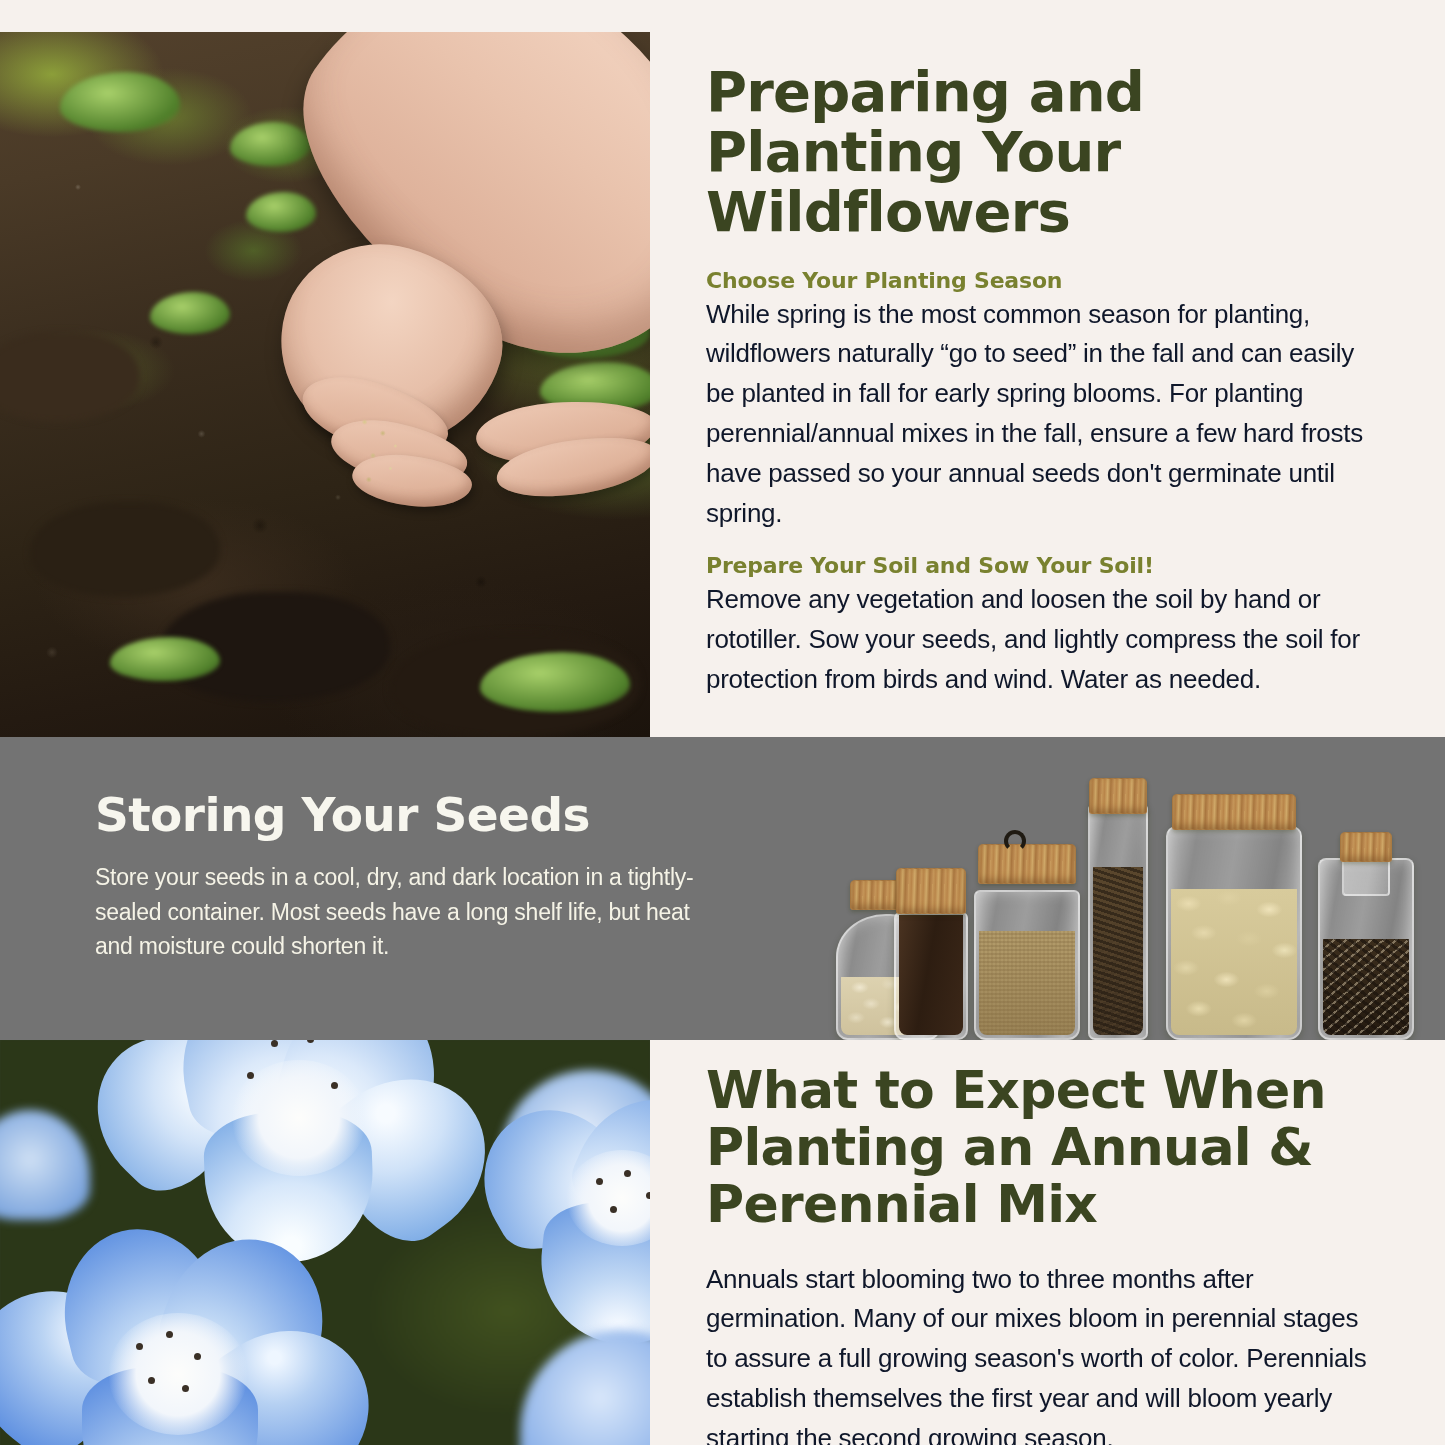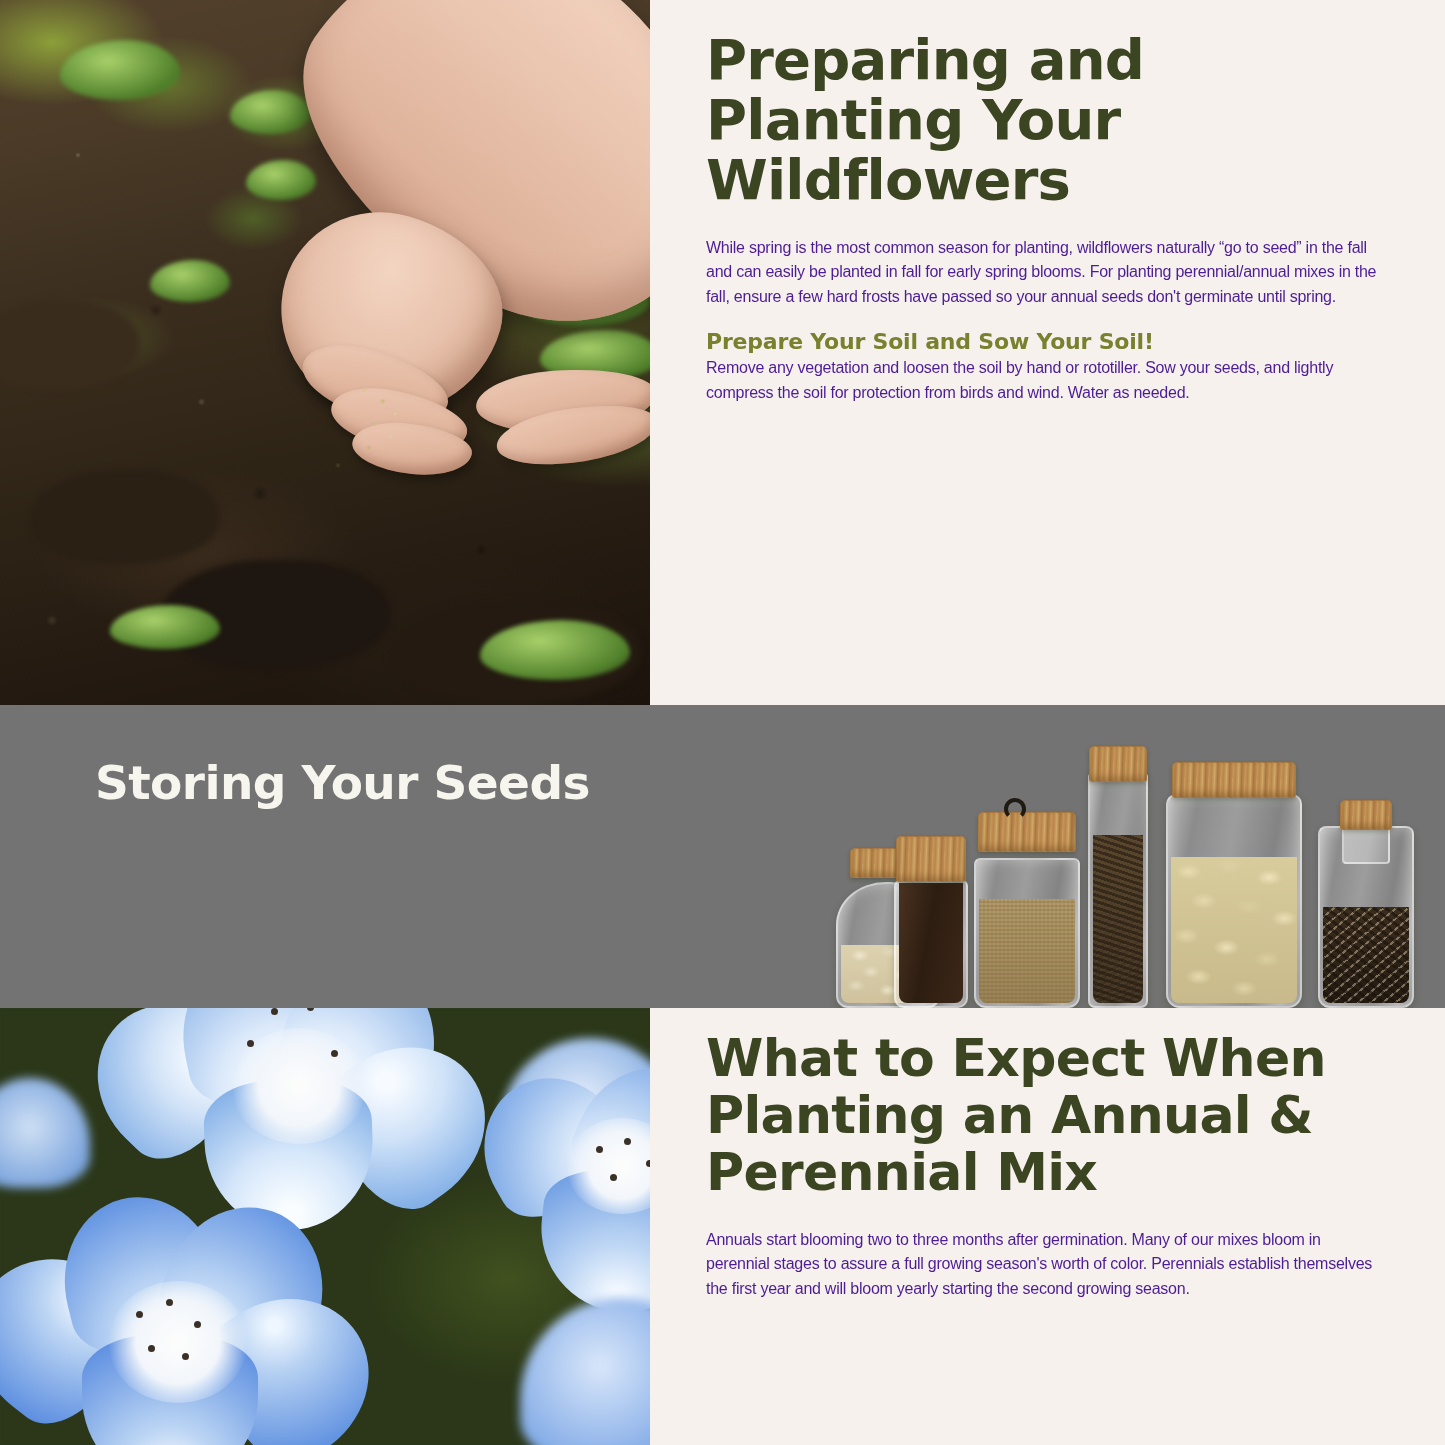--- a/index.html
+++ b/index.html
@@ -11,20 +11,21 @@
     overflow: hidden;
     background: #f6f1ed;
     font-family: "Liberation Sans", sans-serif;
   }
 
   .page {
     position: relative;
     width: 1445px;
     height: 1025px;
     background: #f6f1ed;
+    margin-top: 32px;
   }
 
   
   .sec-top {
     position: absolute;
     left: 0; top: 0;
     width: 1445px;
     height: 705px;
     display: flex;
     background: #f6f1ed;
@@ -142,23 +143,23 @@
   h3.sub {
     font-family: "DejaVu Sans", sans-serif;
     font-size: 22px;
     font-weight: 700;
     color: #79812f;
     letter-spacing: -0.2px;
     margin-bottom: 2px;
   }
   p.body {
     font-family: "Liberation Sans", sans-serif;
-    font-size: 16px;
+    font-size: 26px;
     line-height: 1.53;
-    color: #4c1d95;
+    color: #0f172a;
     letter-spacing: -0.25px;
   }
   .blk { margin-bottom: 20px; }
   .blk:last-child { margin-bottom: 0; }
 
   
   .sec-green {
     position: absolute;
     left: 0; top: 705px;
     width: 1445px;
@@ -386,36 +387,38 @@
       <div class="finger f1"></div>
       <div class="finger f2"></div>
       <div class="finger f3"></div>
       <div class="seeds-falling"></div>
     </figure>
 
     <div class="sec-top-text">
       <h1 class="head">Preparing and Planting Your Wildflowers</h1>
 
       <div class="blk">
+        <h3 class="sub">Choose Your Planting Season</h3>
         <p class="body">While spring is the most common season for planting, wildflowers naturally “go to seed” in the fall and can easily be planted in fall for early spring blooms. For planting perennial/annual mixes in the fall, ensure a few hard frosts have passed so your annual seeds don't germinate until spring.</p>
       </div>
 
       <div class="blk">
       </div>
 
       <div class="blk">
         <h3 class="sub">Prepare Your Soil and Sow Your Soil!</h3>
         <p class="body">Remove any vegetation and loosen the soil by hand or rototiller. Sow your seeds, and lightly compress the soil for protection from birds and wind. Water as needed.</p>
       </div>
     </div>
   </section>
 
   <section class="sec-green">
     <div class="green-text">
       <h2 class="head-green">Storing Your Seeds</h2>
+      <p class="body-green">Store your seeds in a cool, dry, and dark location in a tightly-sealed container. Most seeds have a long shelf life, but heat and moisture could shorten it.</p>
     </div>
 
     <figure class="jars">
       <div class="jar j1">
         <div class="glass">
             <div class="fill"></div>
           </div>
         <div class="cork"></div>
       </div>
       <div class="jar j2">

